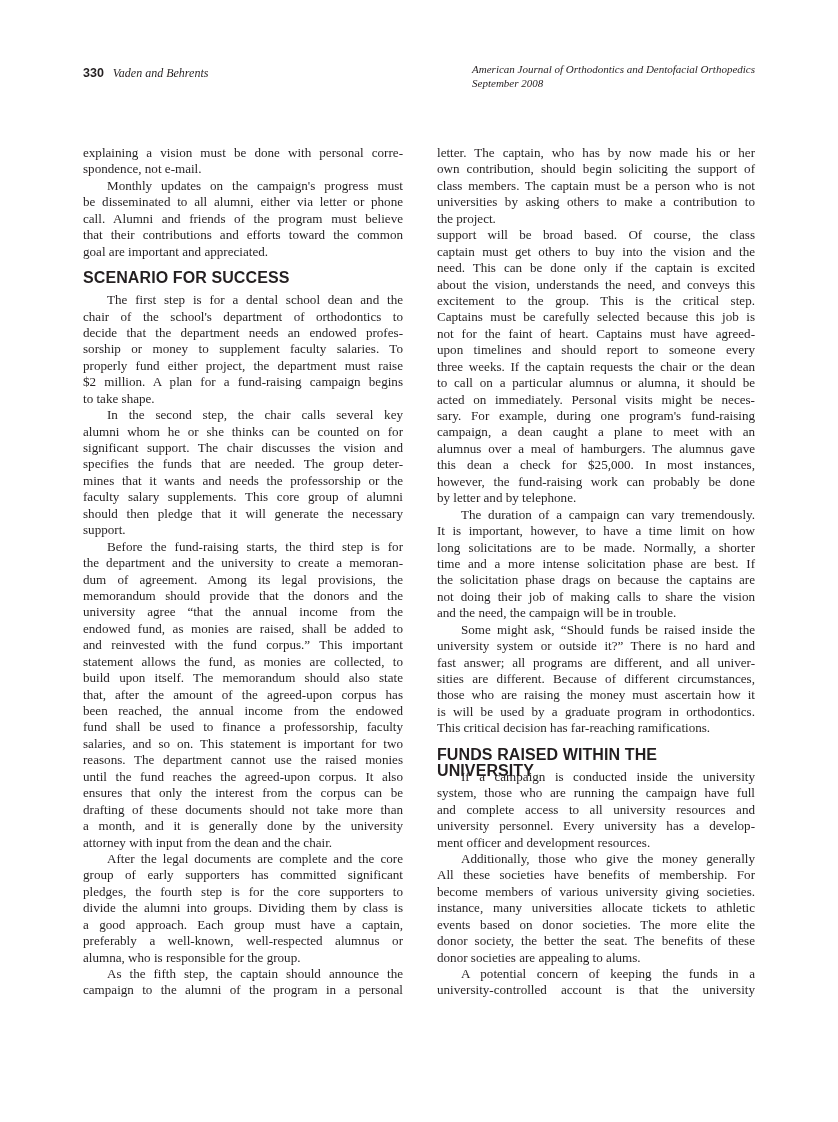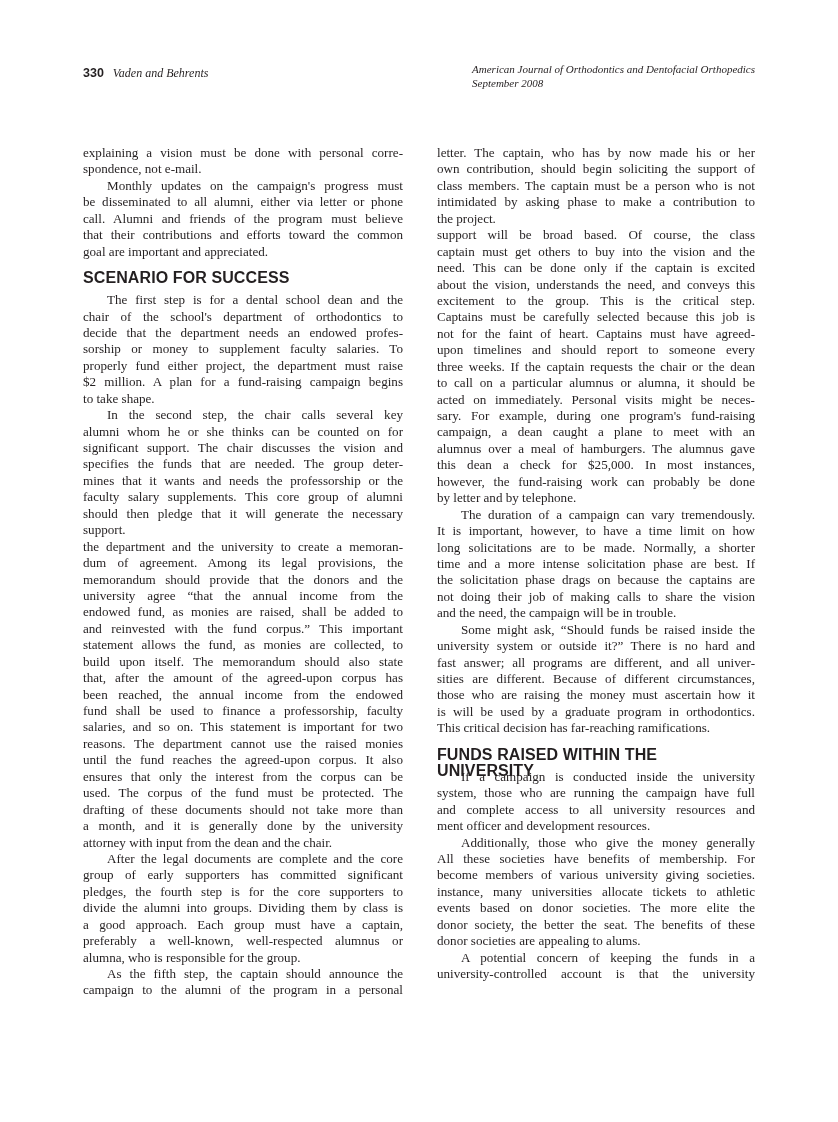--- a/index.html
+++ b/index.html
@@ -58,36 +58,36 @@
         <span class="line indent">In the second step, the chair calls several key</span>
         <span class="line">alumni whom he or she thinks can be counted on for</span>
         <span class="line">significant support. The chair discusses the vision and</span>
         <span class="line">specifies the funds that are needed. The group deter-</span>
         <span class="line">mines that it wants and needs the professorship or the</span>
         <span class="line">faculty salary supplements. This core group of alumni</span>
         <span class="line">should then pledge that it will generate the necessary</span>
         <span class="line last">support.</span>
       </div>
       <div class="para">
+        <span class="line indent">Before the fund-raising starts, the third step is for</span>
         <span class="line">the department and the university to create a memoran-</span>
         <span class="line">dum of agreement. Among its legal provisions, the</span>
         <span class="line">memorandum should provide that the donors and the</span>
         <span class="line">university agree “that the annual income from the</span>
         <span class="line">endowed fund, as monies are raised, shall be added to</span>
         <span class="line">and reinvested with the fund corpus.” This important</span>
         <span class="line">statement allows the fund, as monies are collected, to</span>
         <span class="line">build upon itself. The memorandum should also state</span>
         <span class="line">that, after the amount of the agreed-upon corpus has</span>
         <span class="line">been reached, the annual income from the endowed</span>
         <span class="line">fund shall be used to finance a professorship, faculty</span>
         <span class="line">salaries, and so on. This statement is important for two</span>
         <span class="line">reasons. The department cannot use the raised monies</span>
         <span class="line">until the fund reaches the agreed-upon corpus. It also</span>
         <span class="line">ensures that only the interest from the corpus can be</span>
-        <span class="line">used. The corpus of the fund must be protected. The</span>
         <span class="line">drafting of these documents should not take more than</span>
         <span class="line">a month, and it is generally done by the university</span>
         <span class="line last">attorney with input from the dean and the chair.</span>
       </div>
       <div class="para">
         <span class="line indent">After the legal documents are complete and the core</span>
         <span class="line">group of early supporters has committed significant</span>
         <span class="line">pledges, the fourth step is for the core supporters to</span>
         <span class="line">divide the alumni into groups. Dividing them by class is</span>
         <span class="line">a good approach. Each group must have a captain,</span>
@@ -100,21 +100,21 @@
       </div>
     </div>
 </div>
 
 <div class="col col-right">
   <div>
       <div class="para">
         <span class="line">letter. The captain, who has by now made his or her</span>
         <span class="line">own contribution, should begin soliciting the support of</span>
         <span class="line">class members. The captain must be a person who is not</span>
-        <span class="line">intimidated by asking phase to make a contribution to</span>
+        <span class="line">universities by asking others to make a contribution to</span>
         <span class="line last">the project.</span>
       </div>
       <div class="para">
         <span class="line">support will be broad based. Of course, the class</span>
         <span class="line">captain must get others to buy into the vision and the</span>
         <span class="line">need. This can be done only if the captain is excited</span>
         <span class="line">about the vision, understands the need, and conveys this</span>
         <span class="line">excitement to the group. This is the critical step.</span>
         <span class="line">Captains must be carefully selected because this job is</span>
         <span class="line">not for the faint of heart. Captains must have agreed-</span>
@@ -147,20 +147,21 @@
         <span class="line">is will be used by a graduate program in orthodontics.</span>
         <span class="line last">This critical decision has far-reaching ramifications.</span>
       </div>
     </div>
   <div class="heading">FUNDS RAISED WITHIN THE UNIVERSITY</div>
   <div>
       <div class="para">
         <span class="line indent">If a campaign is conducted inside the university</span>
         <span class="line">system, those who are running the campaign have full</span>
         <span class="line">and complete access to all university resources and</span>
+        <span class="line">university personnel. Every university has a develop-</span>
         <span class="line last">ment officer and development resources.</span>
       </div>
       <div class="para">
         <span class="line indent">Additionally, those who give the money generally</span>
         <span class="line">All these societies have benefits of membership. For</span>
         <span class="line">become members of various university giving societies.</span>
         <span class="line">instance, many universities allocate tickets to athletic</span>
         <span class="line">events based on donor societies. The more elite the</span>
         <span class="line">donor society, the better the seat. The benefits of these</span>
         <span class="line last">donor societies are appealing to alums.</span>

